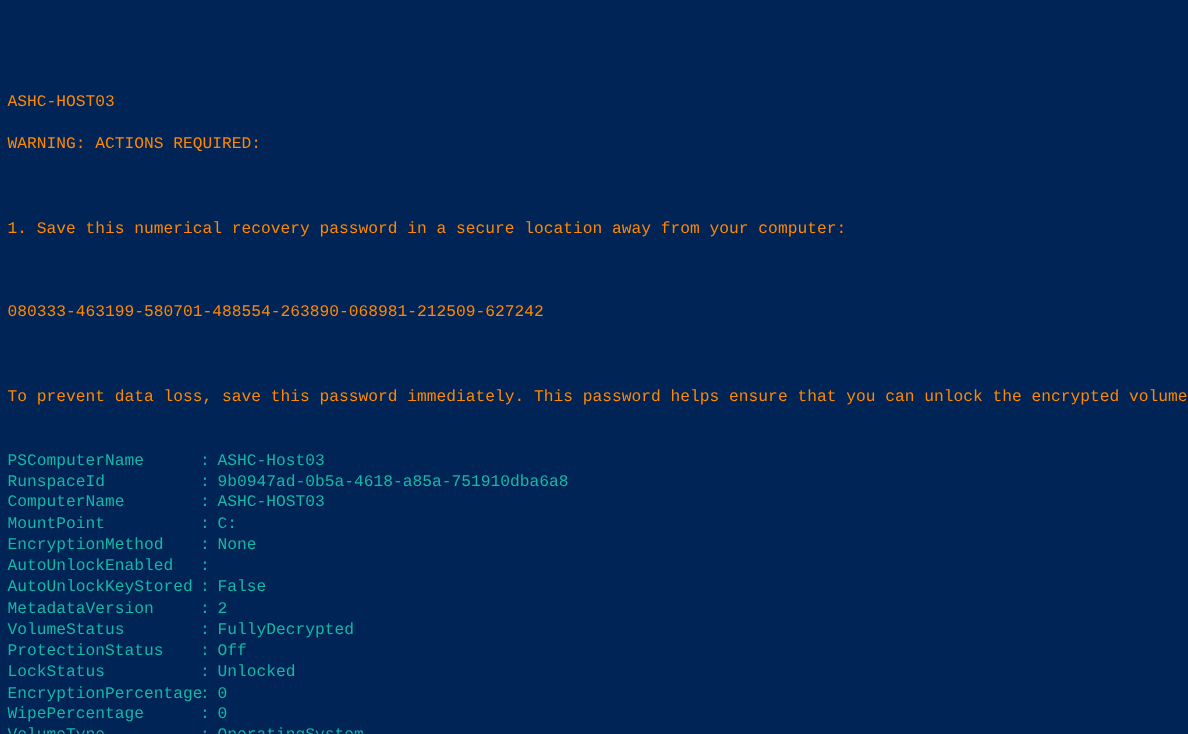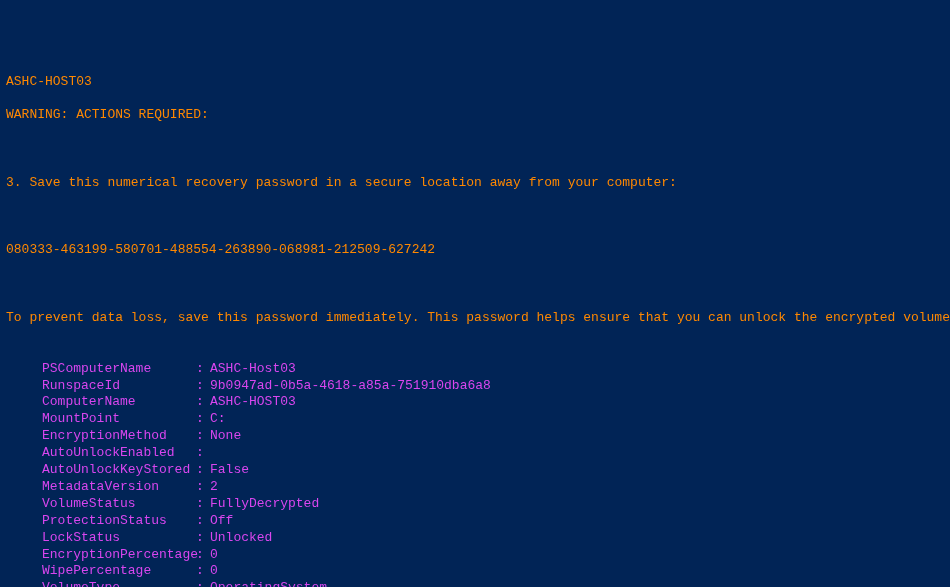--- a/index.html
+++ b/index.html
@@ -16,22 +16,21 @@
       padding: 6px;
       width: 950px;
       height: 587px;
       overflow: hidden;
       white-space: pre;
     }
     .orange {
       color: #ff8800;
     }
     .white {
-      color: #d946ef;
-      margin-left: 36px;
+      color: #14b8a6;
     }
     .prop-line {
       display: flex;
     }
     .prop-key {
       display: inline-block;
       width: 154px;
     }
     .prop-sep {
       display: inline-block;
@@ -39,21 +38,21 @@
     }
   </style>
 </head>
 <body>
 
 
 
 <div class="orange">ASHC-HOST03</div>
 <div class="orange">WARNING: ACTIONS REQUIRED:</div>
 <div class="orange">&nbsp;</div>
-<div class="orange">3. Save this numerical recovery password in a secure location away from your computer:</div>
+<div class="orange">1. Save this numerical recovery password in a secure location away from your computer:</div>
 <div class="orange">&nbsp;</div>
 <div class="orange">080333-463199-580701-488554-263890-068981-212509-627242</div>
 <div class="orange">&nbsp;</div>
 <div class="orange">To prevent data loss, save this password immediately. This password helps ensure that you can unlock the encrypted volume.</div>
 
 <div id="blocks-container"><div class="white prop-line"><span class="prop-key">PSComputerName</span><span class="prop-sep">:</span><span>ASHC-Host03</span></div><div class="white prop-line"><span class="prop-key">RunspaceId</span><span class="prop-sep">:</span><span>9b0947ad-0b5a-4618-a85a-751910dba6a8</span></div><div class="white prop-line"><span class="prop-key">ComputerName</span><span class="prop-sep">:</span><span>ASHC-HOST03</span></div><div class="white prop-line"><span class="prop-key">MountPoint</span><span class="prop-sep">:</span><span>C:</span></div><div class="white prop-line"><span class="prop-key">EncryptionMethod</span><span class="prop-sep">:</span><span>None</span></div><div class="white prop-line"><span class="prop-key">AutoUnlockEnabled</span><span class="prop-sep">:</span><span></span></div><div class="white prop-line"><span class="prop-key">AutoUnlockKeyStored</span><span class="prop-sep">:</span><span>False</span></div><div class="white prop-line"><span class="prop-key">MetadataVersion</span><span class="prop-sep">:</span><span>2</span></div><div class="white prop-line"><span class="prop-key">VolumeStatus</span><span class="prop-sep">:</span><span>FullyDecrypted</span></div><div class="white prop-line"><span class="prop-key">ProtectionStatus</span><span class="prop-sep">:</span><span>Off</span></div><div class="white prop-line"><span class="prop-key">LockStatus</span><span class="prop-sep">:</span><span>Unlocked</span></div><div class="white prop-line"><span class="prop-key">EncryptionPercentage</span><span class="prop-sep">:</span><span>0</span></div><div class="white prop-line"><span class="prop-key">WipePercentage</span><span class="prop-sep">:</span><span>0</span></div><div class="white prop-line"><span class="prop-key">VolumeType</span><span class="prop-sep">:</span><span>OperatingSystem</span></div></div>
 
 
 
 

